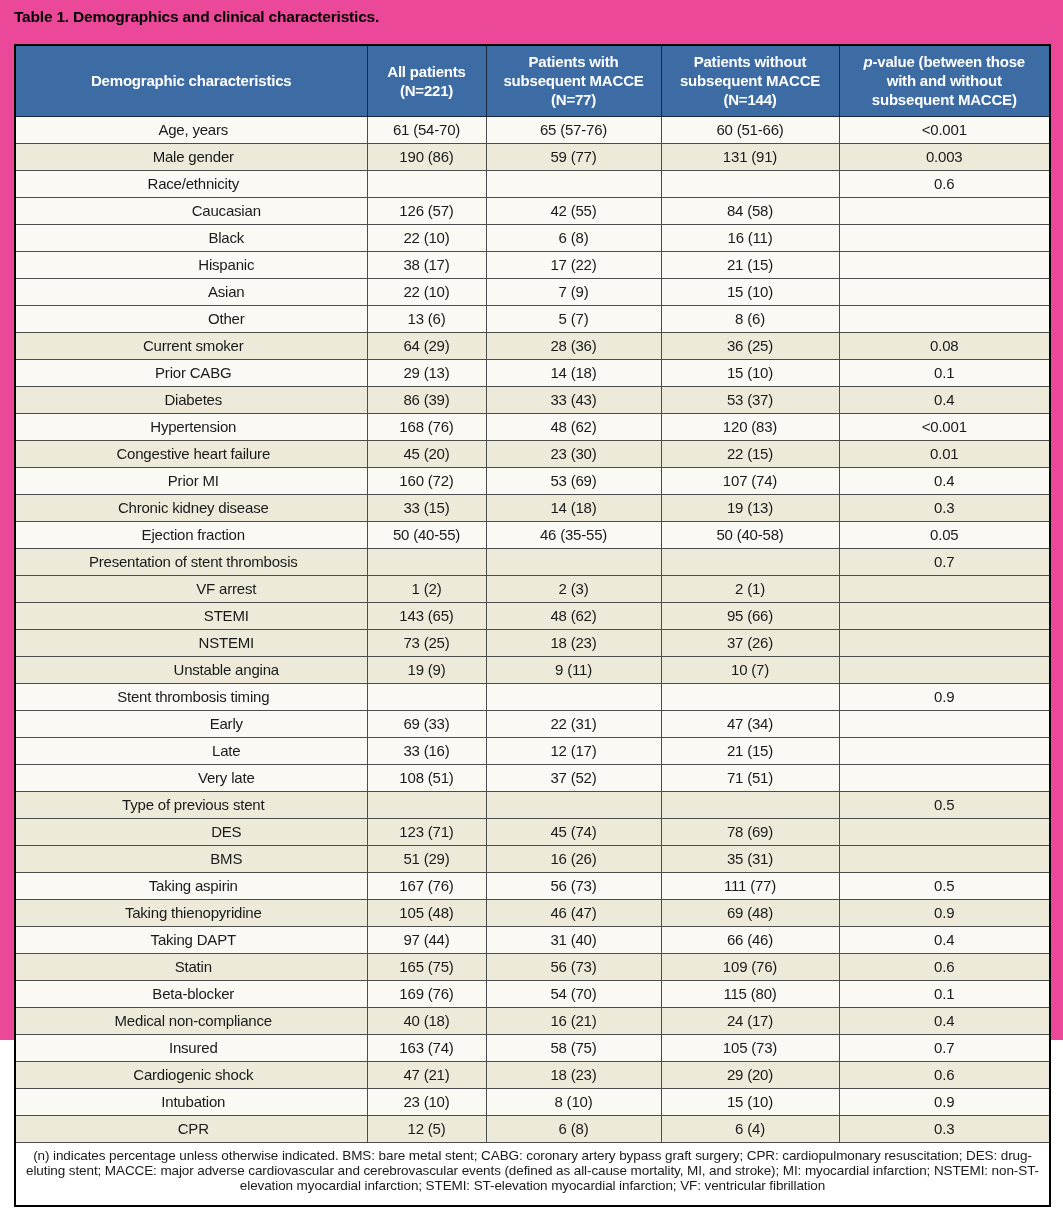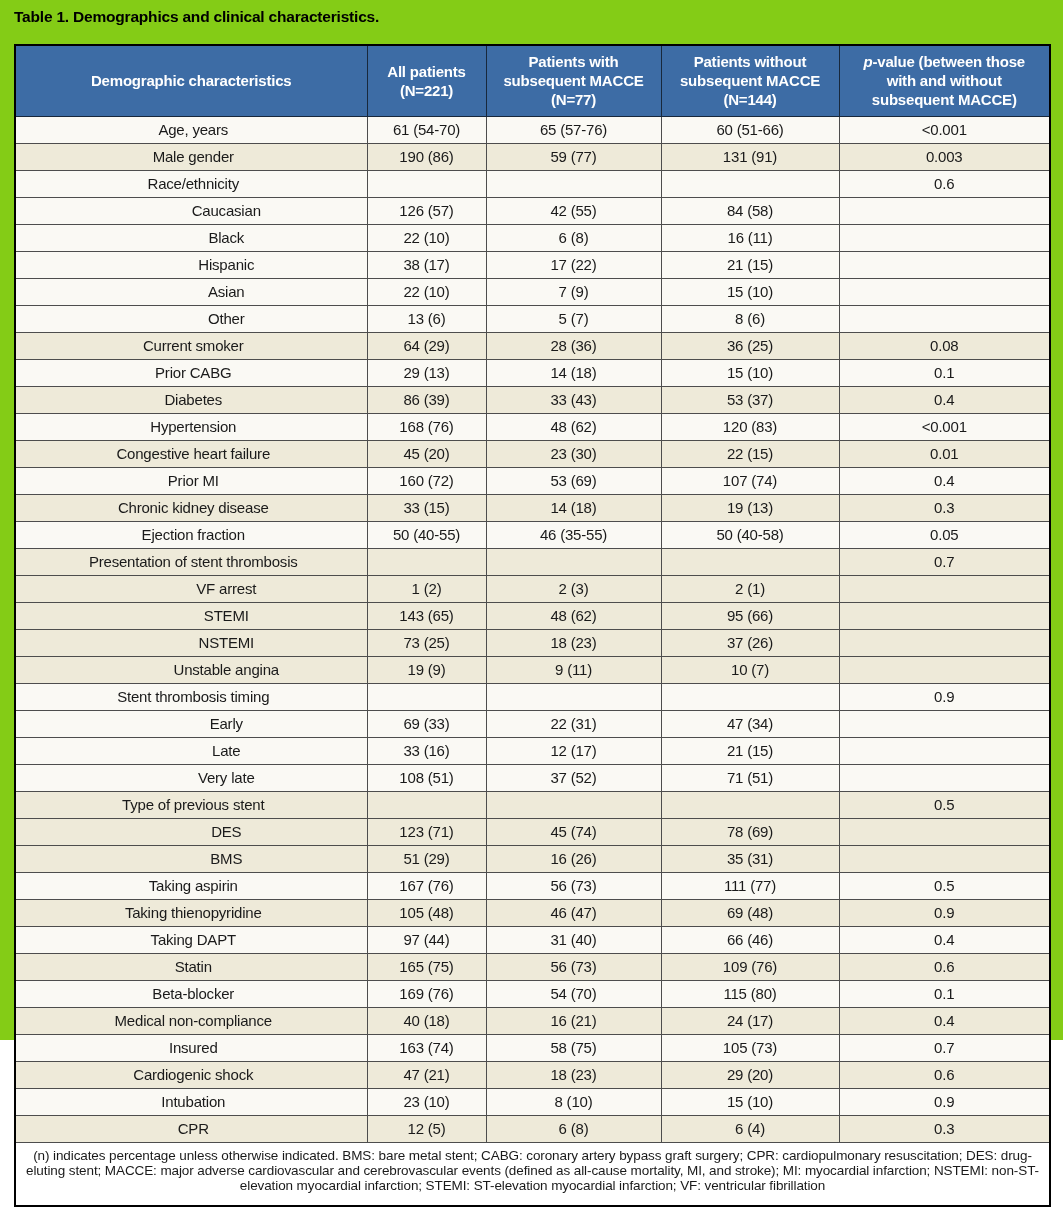--- a/index.html
+++ b/index.html
@@ -3,21 +3,21 @@
 <meta charset="utf-8">
 <style>
   * { margin: 0; padding: 0; box-sizing: border-box; }
   html, body { background: #ffffff; }
   body {
     width: 1063px; height: 1216px;
     font-family: "Liberation Sans", sans-serif;
     color: #1a1a1a;
     position: relative;
   }
-  .page { position: relative; width: 1063px; height: 1040px; background: #84cc16; }
+  .page { position: relative; width: 1063px; height: 1040px; background: #ec4899; }
 
   .table-title {
     position: absolute; left: 14px; top: 8px;
     font-size: 15.5px; font-weight: 700; letter-spacing: -0.2px;
     color: #000000;
   }
 
   table.demo-table {
     position: absolute; left: 14px; top: 44px;
     width: 1035px;

